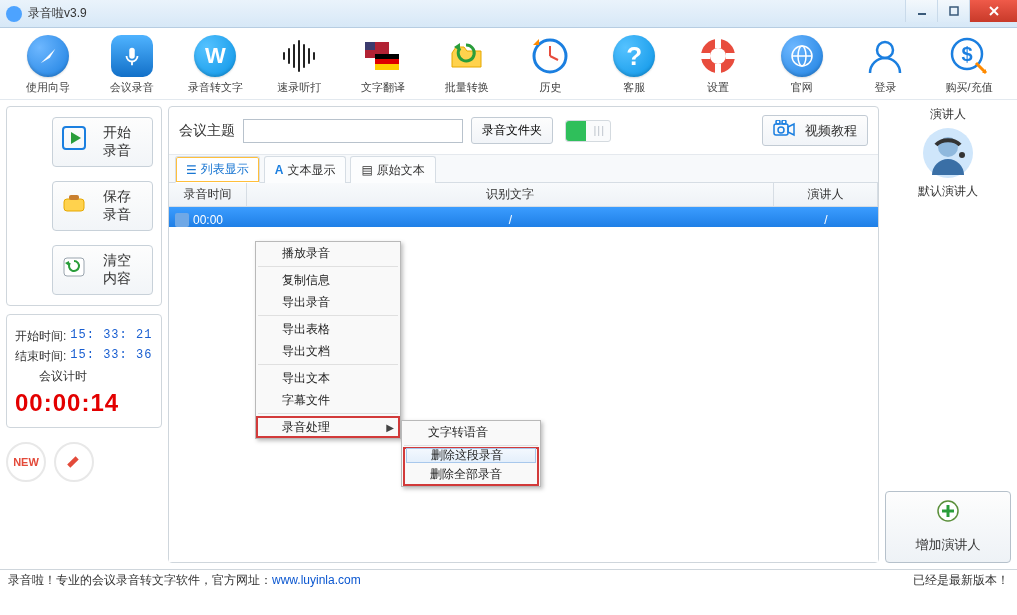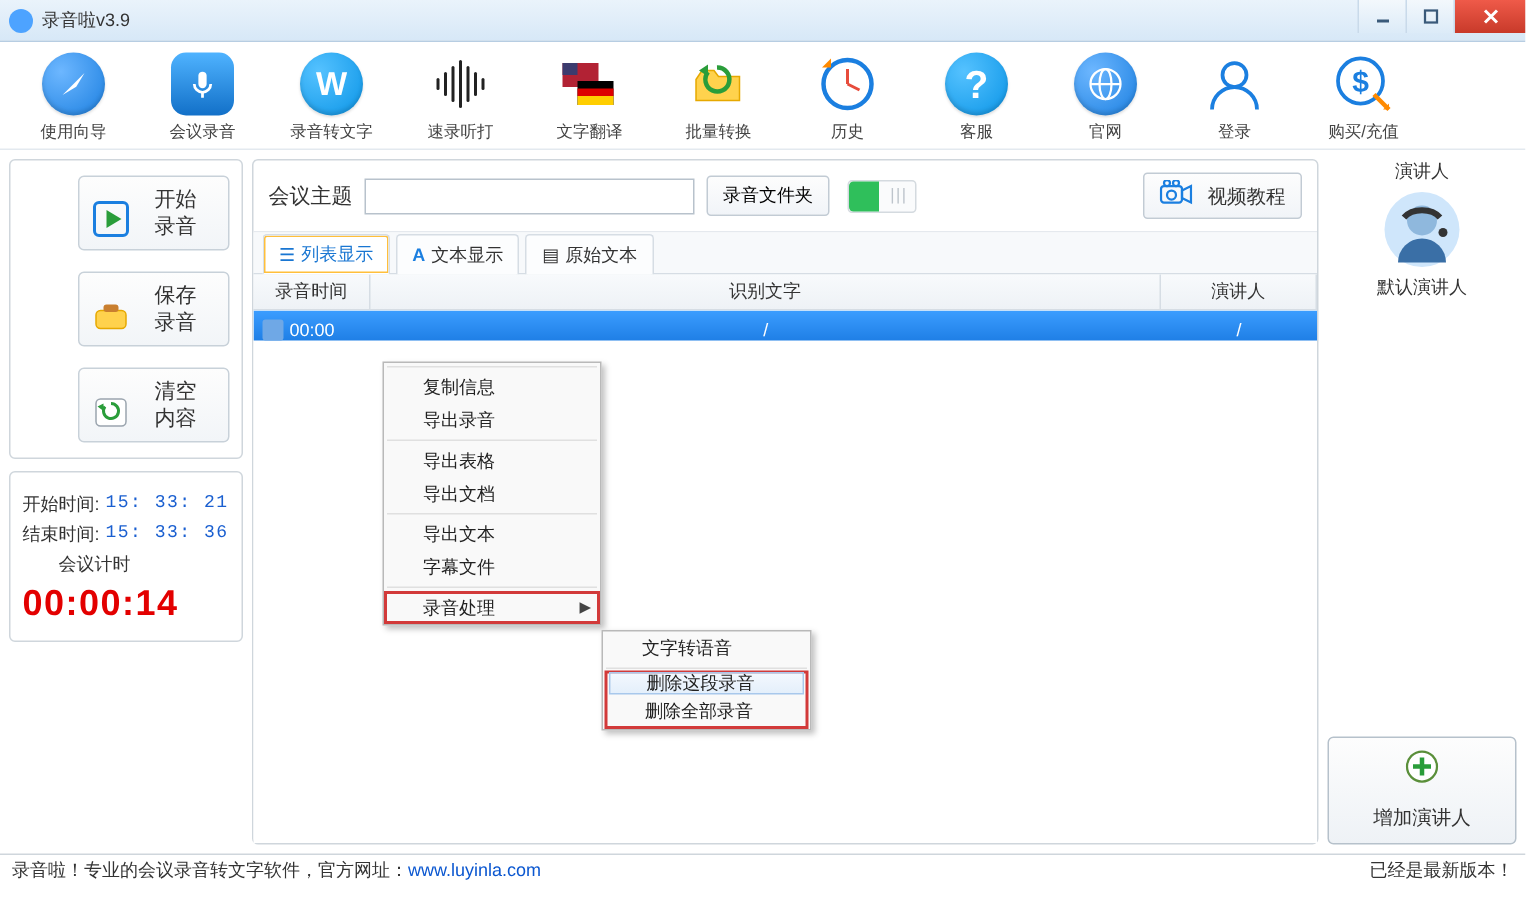--- a/index.html
+++ b/index.html
@@ -22,21 +22,21 @@
   .tool .lbl { font-size:11px; color:#444; text-align:center; white-space:nowrap;}
   .round { width:42px; height:42px; border-radius:50%; display:flex; align-items:center; justify-content:center; box-shadow: inset 0 -2px 3px rgba(0,0,0,.15), 0 1px 2px rgba(0,0,0,.15);}
   .bg-blue { background: radial-gradient(circle at 30% 30%, #6db7ff, #1b7fe0);} 
   .bg-blue2 { background: radial-gradient(circle at 30% 30%, #55c2ff, #0a94e6);} 
   .roundrect { width:42px; height:42px; border-radius:10px; display:flex; align-items:center; justify-content:center;}
 
   
   .main { display:flex; height: calc(100% - 28px - 96px - 22px); padding: 6px; gap:6px; }
   .col-left { width: 156px; display:flex; flex-direction:column; gap:8px; }
   .panel { border:1px solid #cfd6dc; border-radius:4px; background:#fff; padding:10px 8px; }
-  .side-btn { display:flex; align-items:flex-end; gap:16px; border:1px solid #c8d1d9; border-radius:4px; padding:6px 8px; background:linear-gradient(#fdfdfd,#f2f5f8); font-size:14px; cursor:default;margin-left:37px;}
+  .side-btn { display:flex; align-items:flex-start; gap:16px; border:1px solid #c8d1d9; border-radius:4px; padding:6px 8px; background:linear-gradient(#fdfdfd,#f2f5f8); font-size:14px; cursor:default;margin-left:37px;}
   .side-btn .sb-ic { width:28px; height:28px; display:flex; align-items:center; justify-content:center;}
   .time-row { display:flex; color:#333; font-size:12px; margin:3px 0; gap:4px;}
   .time-row .val { font-family: "Courier New", monospace; color:#1a5fd0; letter-spacing:1px;}
   .timer-label { font-size:12px; color:#333; margin-top:2px;margin-left:24px;}
   .timer-val { font-family:"Arial Black", Arial; font-weight:900; color:#e30000; font-size:24px; margin-top:4px; letter-spacing:1px;}
   .bottom-left { display:flex; gap:8px; padding:6px 0;}
   .bottom-left .bl { width:40px; height:40px; border-radius:50%; border:2px solid #e8e8e8; display:flex; align-items:center; justify-content:center;}
 
   .col-mid { flex:1; display:flex; flex-direction:column; border:1px solid #cfd6dc; border-radius:4px; min-width:0; position:relative;}
   .mid-top { display:flex; align-items:center; gap:8px; padding:8px 10px; border-bottom:1px solid #e5e9ee;}
@@ -192,20 +192,33 @@
     <div class="lbl">历史</div>
   </div>
   <div class="tool">
     <div class="ic">
         <div class="round bg-blue2" style="color:#fff; font-size:26px; font-weight:700;">?</div>
       </div>
     <div class="lbl">客服</div>
   </div>
   <div class="tool">
     <div class="ic">
+        <svg width="42" height="42" viewBox="0 0 42 42">
+          <circle cx="21" cy="21" r="17" fill="#e84c3d"></circle>
+          <circle cx="21" cy="21" r="8" fill="#fff"></circle>
+          <rect x="18" y="3" width="6" height="10" fill="#fff"></rect>
+          <rect x="18" y="29" width="6" height="10" fill="#fff"></rect>
+          <rect x="3" y="18" width="10" height="6" fill="#fff"></rect>
+          <rect x="29" y="18" width="10" height="6" fill="#fff"></rect>
+        </svg>
+      </div>
+    <div class="lbl">设置</div>
+  </div>
+  <div class="tool">
+    <div class="ic">
         <div class="round bg-blue">
           <svg width="26" height="26" viewBox="0 0 26 26" fill="none" stroke="#fff" stroke-width="1.5">
             <circle cx="13" cy="13" r="10"></circle>
             <ellipse cx="13" cy="13" rx="4" ry="10"></ellipse>
             <line x1="3" y1="13" x2="23" y2="13"></line>
           </svg>
         </div>
       </div>
     <div class="lbl">官网</div>
   </div>
@@ -269,20 +282,30 @@
           <span>开始时间:</span>
           <span class="val">15: 33: 21</span>
         </div>
       <div class="time-row">
           <span>结束时间:</span>
           <span class="val">15: 33: 36</span>
         </div>
       <div class="timer-label">会议计时</div>
       <div class="timer-val">00:00:14</div>
     </div>
+    <div class="bottom-left">
+      <div class="bl">
+          <span style="color:#e34a3a; font-weight:700; font-size:11px;">NEW</span>
+        </div>
+      <div class="bl">
+          <svg width="22" height="22" viewBox="0 0 42 42">
+            <polygon points="8,26 24,10 30,16 14,32" fill="#e34a3a"></polygon>
+          </svg>
+        </div>
+    </div>
   </div>
 
   <div class="col-mid">
     <div class="mid-top">
       <span class="mt-label">会议主题</span>
       <input class="subject" value="" style="">
       <button class="flat-btn">录音文件夹</button>
       <div class="switch">
           <div class="knob"></div>
           <div class="dots">|||</div>
@@ -346,20 +369,21 @@
             <circle cx="11" cy="11" r="10" fill="#fff" stroke="#5a8f3a" stroke-width="1.5"></circle>
             <line x1="11" y1="5" x2="11" y2="17" stroke="#2a9d3a" stroke-width="3"></line>
             <line x1="5" y1="11" x2="17" y2="11" stroke="#2a9d3a" stroke-width="3"></line>
           </svg></span>
       <span>增加演讲人</span>
     </div>
   </div>
 </div>
 
 <div class="ctx main-ctx">
+  <div class="mi">播放录音</div>
   <div class="sep-space"></div>
   <div class="mi">复制信息</div>
   <div class="mi">导出录音</div>
   <div class="sep-space"></div>
   <div class="mi">导出表格</div>
   <div class="mi">导出文档</div>
   <div class="sep-space"></div>
   <div class="mi">导出文本</div>
   <div class="mi">字幕文件</div>
   <div class="sep-space"></div>

